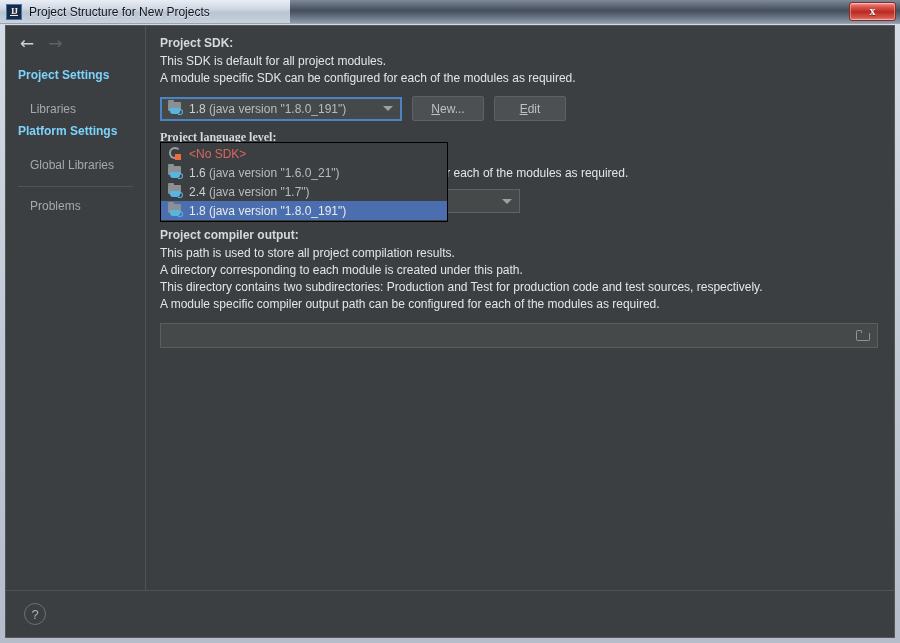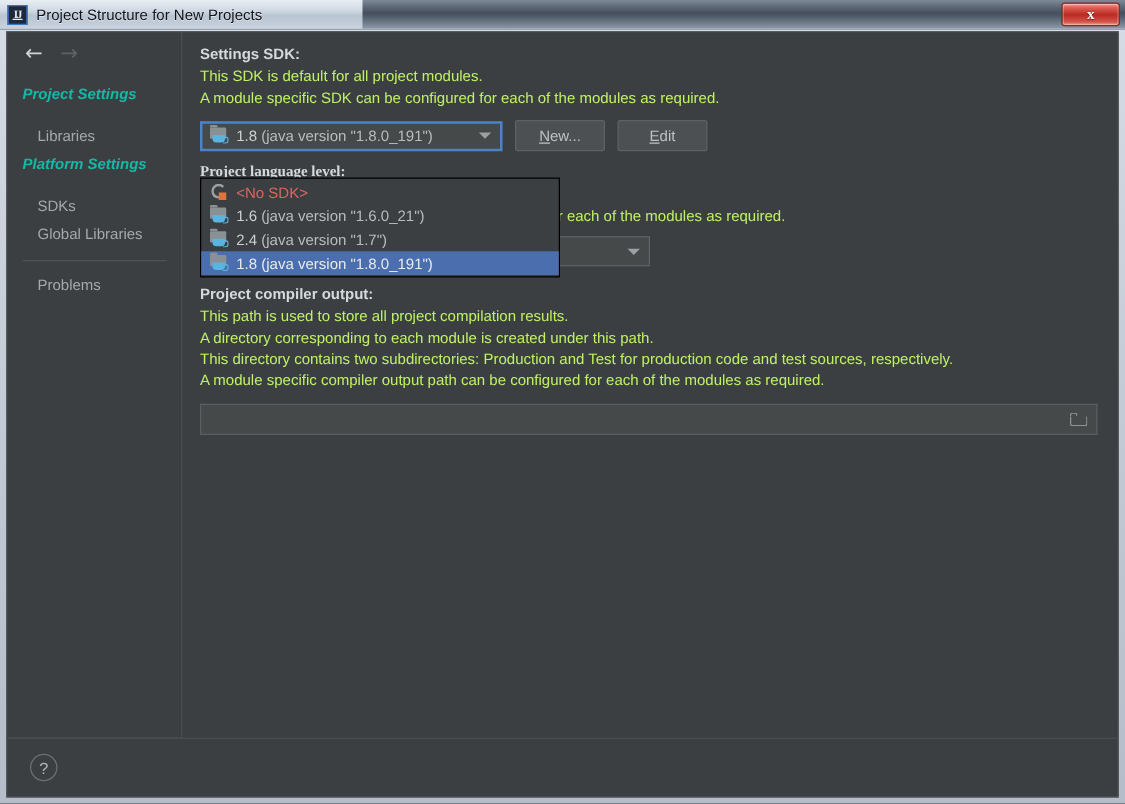--- a/index.html
+++ b/index.html
@@ -85,42 +85,41 @@
     flex: 0 0 auto;
   }
   #nav-arrows { display: flex; gap: 14px; padding: 2px 12px 14px 14px; }
   .nav-arrow {
     font-size: 17px; line-height: 14px;
     font-family: "DejaVu Sans", sans-serif;
   }
   .nav-arrow.enabled { color: #cfd2d4; cursor: pointer; }
   .nav-arrow.disabled { color: #5e6265; }
   .side-group {
-    font-size: 12px; font-weight: bold; color: #14b8a6;
+    font-size: 12px; font-weight: bold; color: #7dd3fc;
     padding: 4px 10px 16px 12px;
-    font-style: italic;
   }
   .side-item {
     font-size: 12px; color: #a5a9ab;
     padding: 4px 10px 4px 24px;
     cursor: pointer;
   }
   .side-item.selected { background: #4b6eaf; color: #e8eaec; }
   .side-sep { height: 1px; background: #4f5356; margin: 10px 12px 8px 12px; }
 
   
   #main {
     flex: 1; position: relative;
     background: #3c3f41;
     padding: 10px 16px 0 14px;
     overflow: hidden;
     min-width: 0;
   }
   .sec-title { font-size: 12px; font-weight: bold; color: #d6d9db; margin-bottom: 3px; }
-  .sec-line { font-size: 12px; color: #bef264; line-height: 17px; white-space: nowrap; }
+  .sec-line { font-size: 12px; color: #e5e5e5; line-height: 17px; white-space: nowrap; }
 
   .combo {
     height: 24px;
     background: #45494a;
     border: 1px solid #5e6265;
     display: flex; align-items: center;
     padding: 0 0 0 6px;
     cursor: pointer;
     position: relative;
   }
@@ -255,30 +254,29 @@
       <div id="sidebar">
         <div id="nav-arrows">
           <div class="nav-arrow enabled">←</div>
           <div class="nav-arrow disabled">→</div>
         </div>
 
         <div class="side-group">Project Settings</div>
         <div class="side-item">Libraries</div>
 
         <div class="side-group">Platform Settings</div>
-        <div class="side-item">SDKs</div>
         <div class="side-item">Global Libraries</div>
 
         <div class="side-sep"></div>
         <div class="side-item">Problems</div>
       </div>
 
       <div id="main">
 
-        <div class="sec-title">Settings SDK:</div>
+        <div class="sec-title">Project SDK:</div>
         <div class="sec-line">This SDK is default for all project modules.</div>
         <div class="sec-line">A module specific SDK can be configured for each of the modules as required.</div>
 
         <div style="display:flex; align-items:center; gap:10px; margin-top:9px;">
           <div class="combo focused" style="width:242px;">
             <div class="sdkicon">
               <div class="folder"></div>
                 <div class="cup"></div>
             </div>
             <div class="combo-label">

